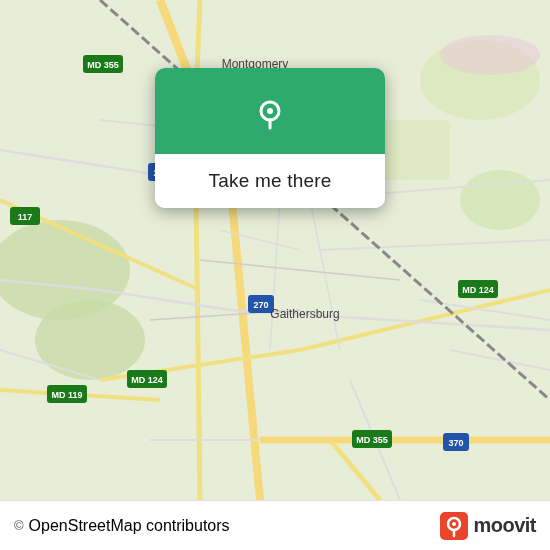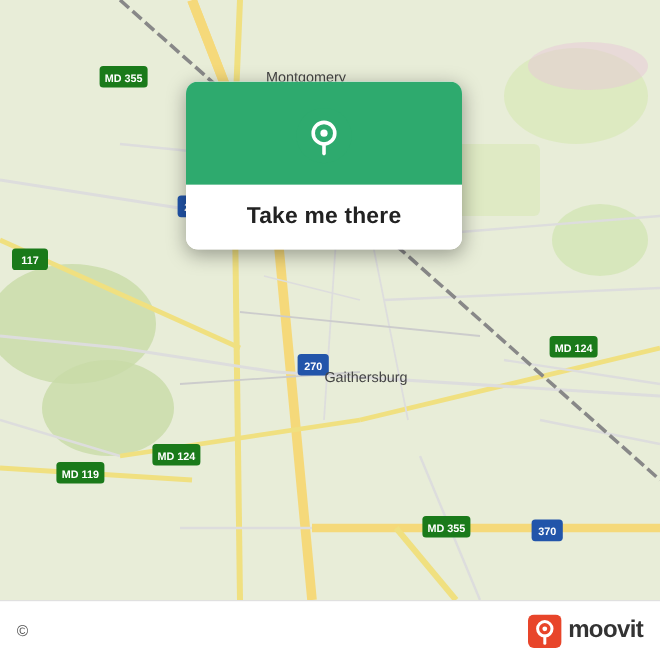--- a/index.html
+++ b/index.html
@@ -62,21 +62,21 @@
       display: flex;
       align-items: center;
       justify-content: center;
       padding: 16px 0;
     }
 
     #take-me-there-btn {
       background: none;
       border: none;
       font-size: 19px;
-      font-weight: 700;
+      font-weight: 400;
       color: #222;
       cursor: pointer;
       letter-spacing: 0.01em;
     }
 
     
     #footer {
       width: 550px;
       height: 50px;
       background: white;
@@ -219,20 +219,21 @@
     </div>
     <div id="popup-bottom">
       <button id="take-me-there-btn">Take me there</button>
     </div>
   </div>
 </div>
 
 <div id="footer">
   <div id="footer-left">
     <span id="copyright-icon">©</span>
+    <span id="footer-attribution">OpenStreetMap contributors</span>
     &nbsp;
   </div>
   <div id="moovit-logo">
 
     <svg id="moovit-pin" viewBox="0 0 28 28" xmlns="http://www.w3.org/2000/svg">
       <rect width="28" height="28" fill="#e8452a" rx="5"></rect>
       <circle cx="14" cy="12" r="6" fill="none" stroke="white" stroke-width="2.5"></circle>
       <circle cx="14" cy="12" r="2" fill="white"></circle>
       <line x1="14" y1="18" x2="14" y2="24" stroke="white" stroke-width="2.5" stroke-linecap="round"></line>
     </svg>

